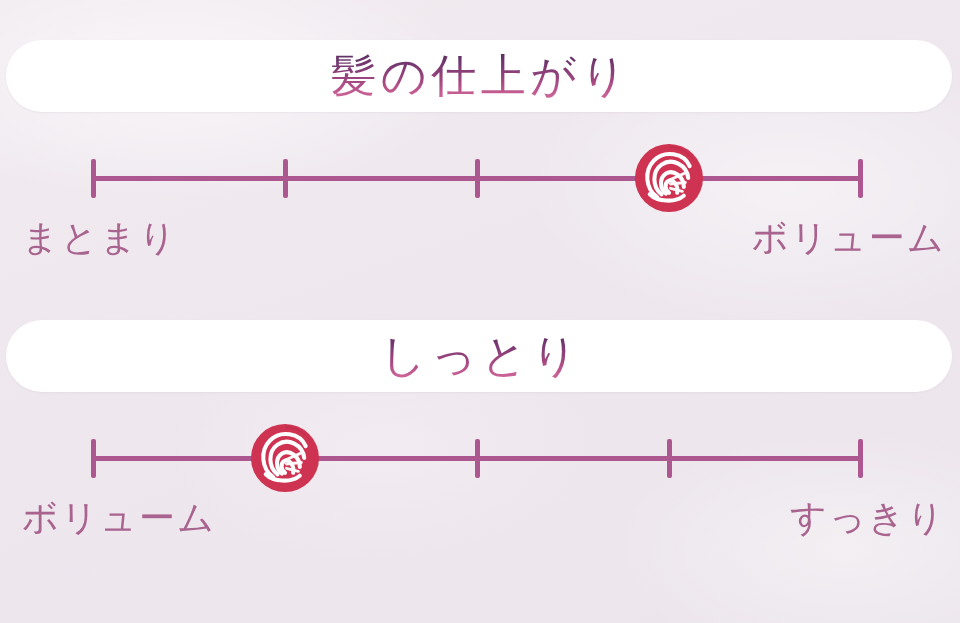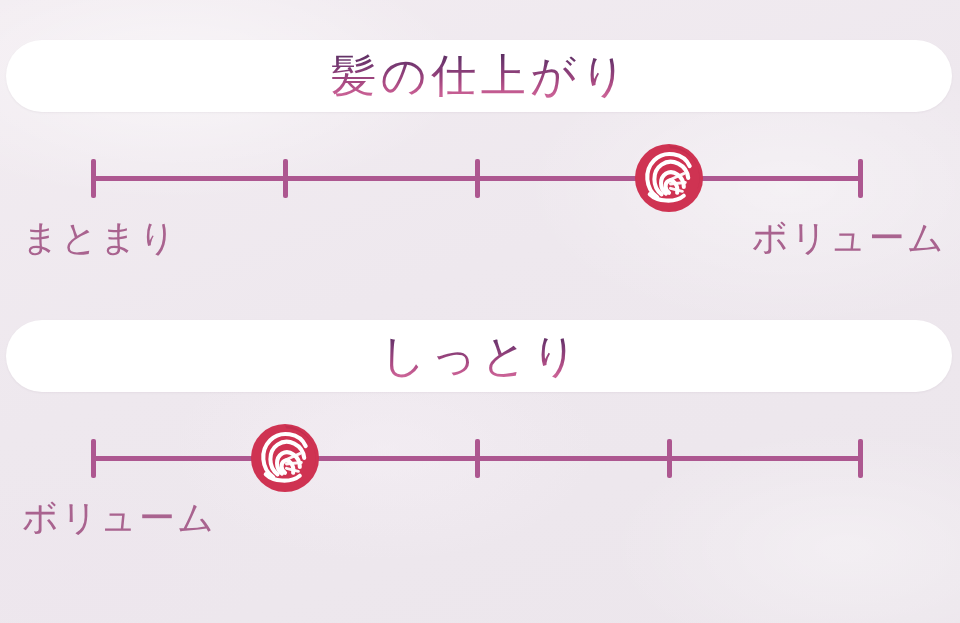--- a/index.html
+++ b/index.html
@@ -186,15 +186,16 @@
         </g>
         <g fill="none" stroke="#ffffff" stroke-width="4" stroke-linecap="round" opacity="0.95">
           <path d="M52 52 L70 44"></path>
           <path d="M52 58 L72 56"></path>
           <path d="M52 64 L68 68"></path>
         </g>
       </svg>
     </div>
 
     <div class="label left">ボリューム</div>
+    <div class="label right">すっきり</div>
   </div>
 
 </div>
 
 </body></html>

